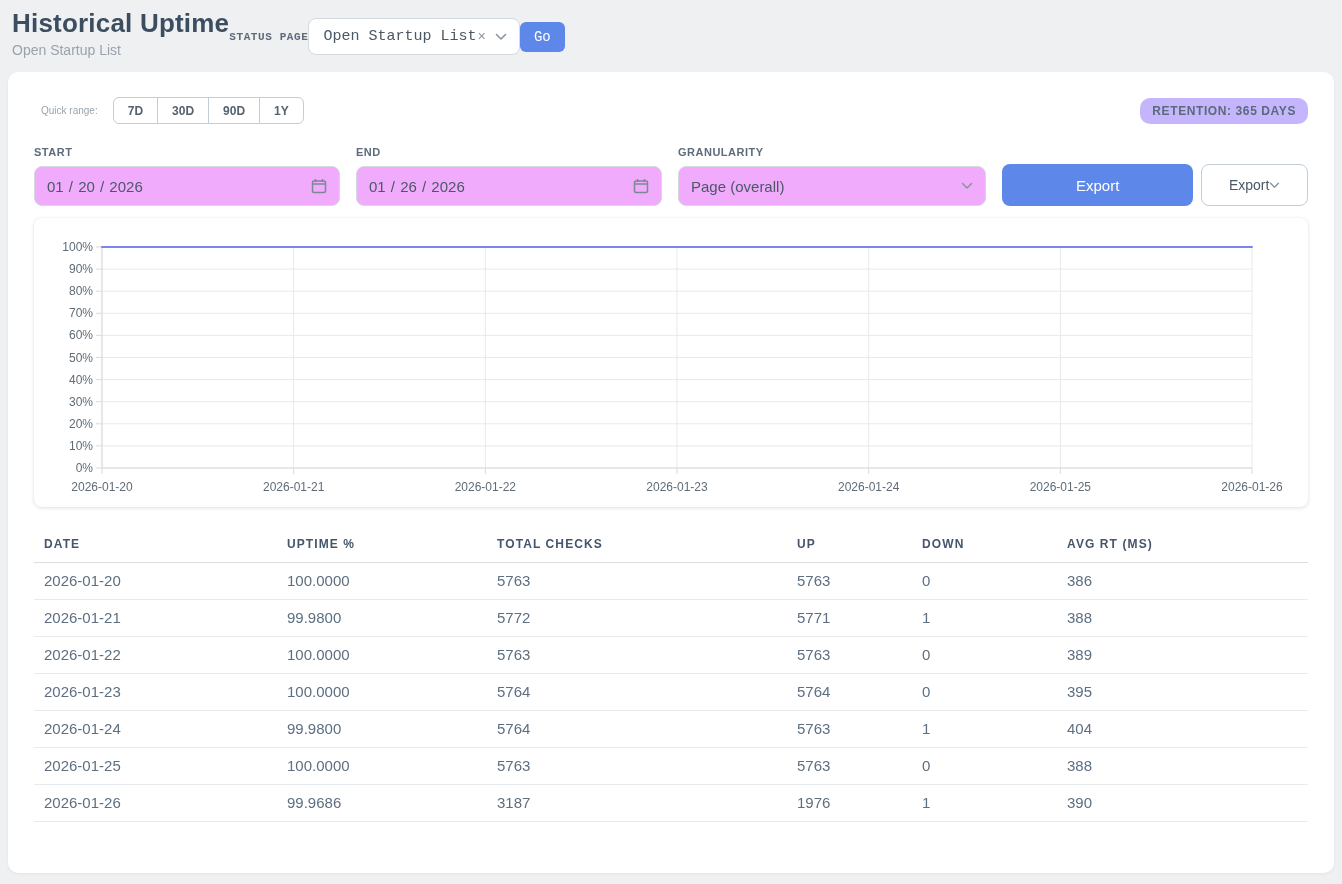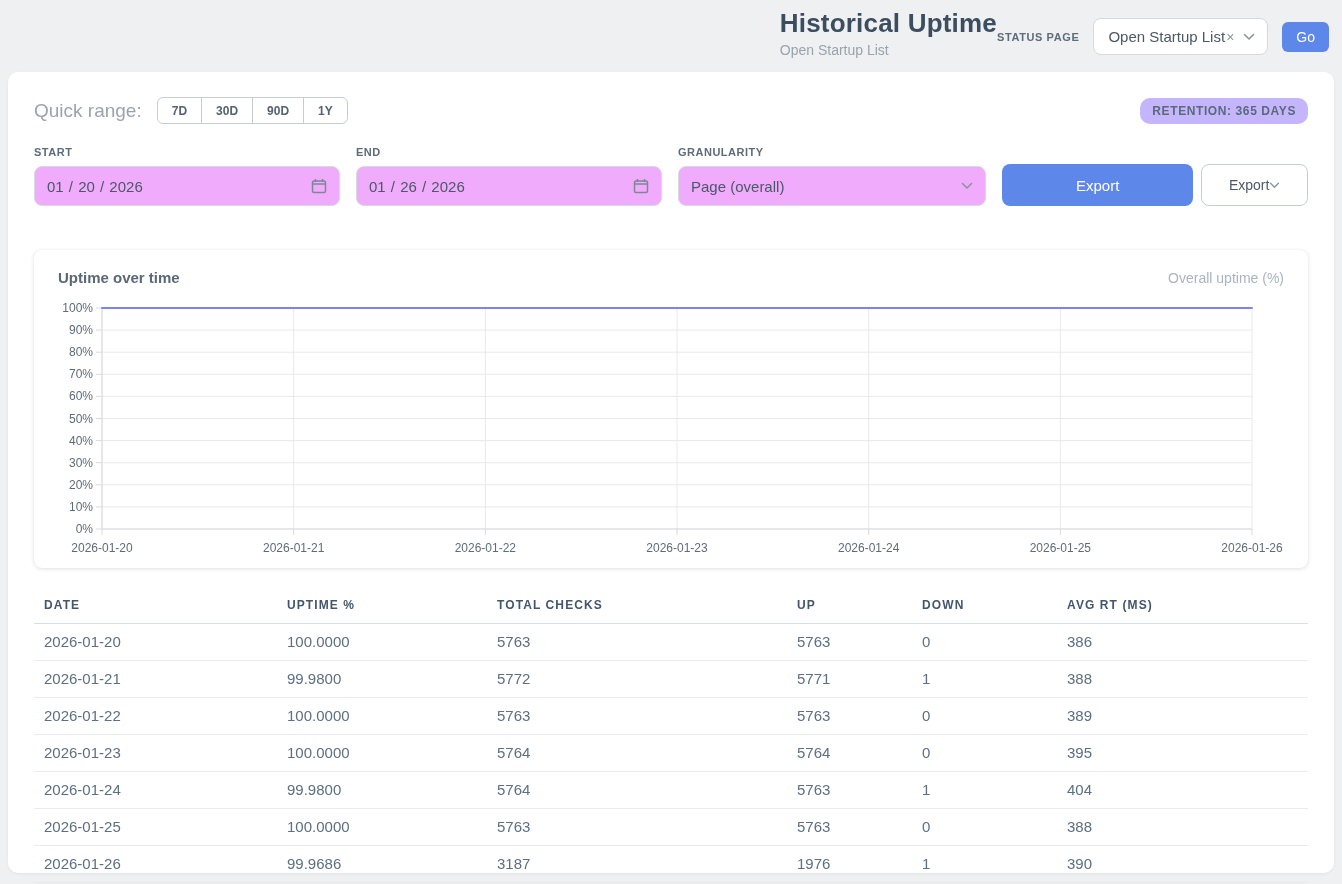--- a/index.html
+++ b/index.html
@@ -7,26 +7,26 @@
   body {
     width:1342px; height:884px;
     background:#eef0f2;
     font-family:"Liberation Sans", sans-serif;
     color:#4b5866;
     overflow:hidden;
   }
 
   
   .topbar {
-    display:flex; justify-content:flex-end; align-items:flex-start;
+    display:flex; justify-content:flex-start; align-items:flex-start;
     padding:8px 13px 0 12px; height:72px;
   }
   .page-title { margin:0; font-size:26px; font-weight:700; color:#3c4d60; letter-spacing:.2px; }
   .page-subtitle { margin:3px 0 0; font-size:14px; color:#9aa3ad; }
-  .statusbar { display:flex; align-items:center; gap:14px; margin-top:10px; }
+  .statusbar { display:flex; align-items:center; margin-top:10px;font-family:Liberation Mono, monospace; }
   .statusbar-label { font-size:11px; font-weight:700; letter-spacing:.6px; color:#5d6b7a; }
   .combobox {
     display:flex; align-items:center; height:37px; min-width:160px;
     background:#fff; border:1px solid #d5dae0; border-radius:8px;
     padding:0 12px 0 14px; font-size:15px; color:#4b5866; cursor:pointer;
   }
   .combobox .clear-x { color:#8a95a1; font-size:14px; margin-left:1px; }
   .chev { stroke:#8a95a1; stroke-width:1.6; fill:none; stroke-linecap:round; stroke-linejoin:round; }
   .combobox .chev-wrap { margin-left:9px; display:flex; }
   .go-btn {
@@ -36,37 +36,37 @@
 
   
   .card {
     margin:0 8px; background:#fff; border-radius:10px;
     padding:25px 26px 20px; height:801px;
     box-shadow:0 1px 3px rgba(16,24,40,.06);
   }
 
   
   .quick-row { display:flex; align-items:center; margin-bottom:22px; }
-  .quick-label { font-size:19px; color:#9aa4ae; margin-right:15px; }
+  .quick-label { font-size:10px; color:#9aa4ae; margin-right:15px;margin-left:7px; }
   .btn-group { display:flex; }
   .btn-group button {
     font-family:inherit; font-size:12px; font-weight:600; color:#55626f;
     background:#fff; border:1px solid #c3cdd6; padding:0 14px; height:27px;
     margin-left:-1px; cursor:pointer;
   }
   .btn-group button:first-child { border-radius:6px 0 0 6px; margin-left:0; }
   .btn-group button:last-child { border-radius:0 6px 6px 0; }
   .retention-badge {
     margin-left:auto; background:#c4b5fd; color:#5a6a7a;
     font-size:12px; font-weight:700; letter-spacing:.6px;
     padding:6px 12px; border-radius:10px;
   }
 
   
-  .form-row { display:flex; align-items:flex-end; margin-bottom:44px; }
+  .form-row { display:flex; align-items:flex-end; margin-bottom:12px; }
   .field { display:flex; flex-direction:column; margin-right:16px; }
   .field-label { font-size:11px; font-weight:700; letter-spacing:.5px; color:#5d6b7a; margin-bottom:8px; }
   .input {
     height:40px; width:306px; background:#f0abfc;
     border:1px solid #d5dae0; border-radius:8px; padding:0 12px;
     display:flex; align-items:center; justify-content:space-between;
     font-size:15px; color:#4b5866; cursor:pointer;
   }
   .date-value { word-spacing:1px; }
   .cal-icon { stroke:#7d8894; stroke-width:1.5; fill:none; }
@@ -174,24 +174,20 @@
     <button class="refresh-btn">Export</button>
     <button class="export-btn">
       <span>Export</span>
       <svg width="11" height="7" viewBox="0 0 12 8">
           <polyline class="chev" points="1.5,1.5 6,6 10.5,1.5"></polyline>
         </svg>
     </button>
   </div>
 
   <section class="chart-card">
-    <div class="chart-head">
-      <h2 class="chart-title">Uptime over time</h2>
-      <span class="chart-legend">Overall uptime (%)</span>
-    </div>
     <div class="chart-area" id="chart-area">
         <svg width="1226" height="260" viewBox="0 0 1226 260">
           <line x1="44" y1="231" x2="1194" y2="231" stroke="#e9e9ec" stroke-width="1"></line>
           <line x1="38" y1="231" x2="44" y2="231" stroke="#d9dade" stroke-width="1"></line>
           <text x="35" y="235" text-anchor="end" font-size="12" fill="#5f6b76" font-family="&quot;Liberation Sans&quot;,sans-serif">0%</text>
           <line x1="44" y1="208.9" x2="1194" y2="208.9" stroke="#e9e9ec" stroke-width="1"></line>
           <line x1="38" y1="208.9" x2="44" y2="208.9" stroke="#d9dade" stroke-width="1"></line>
           <text x="35" y="212.9" text-anchor="end" font-size="12" fill="#5f6b76" font-family="&quot;Liberation Sans&quot;,sans-serif">10%</text>
           <line x1="44" y1="186.8" x2="1194" y2="186.8" stroke="#e9e9ec" stroke-width="1"></line>
           <line x1="38" y1="186.8" x2="44" y2="186.8" stroke="#d9dade" stroke-width="1"></line>

